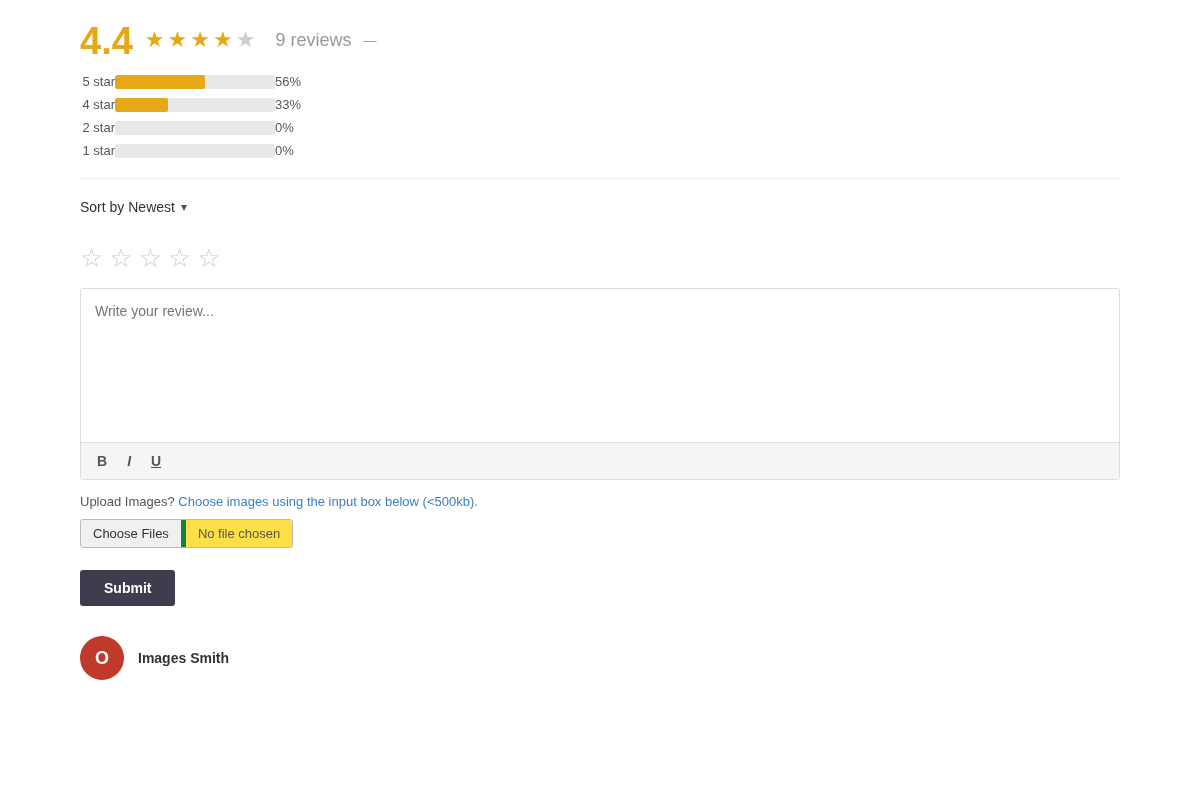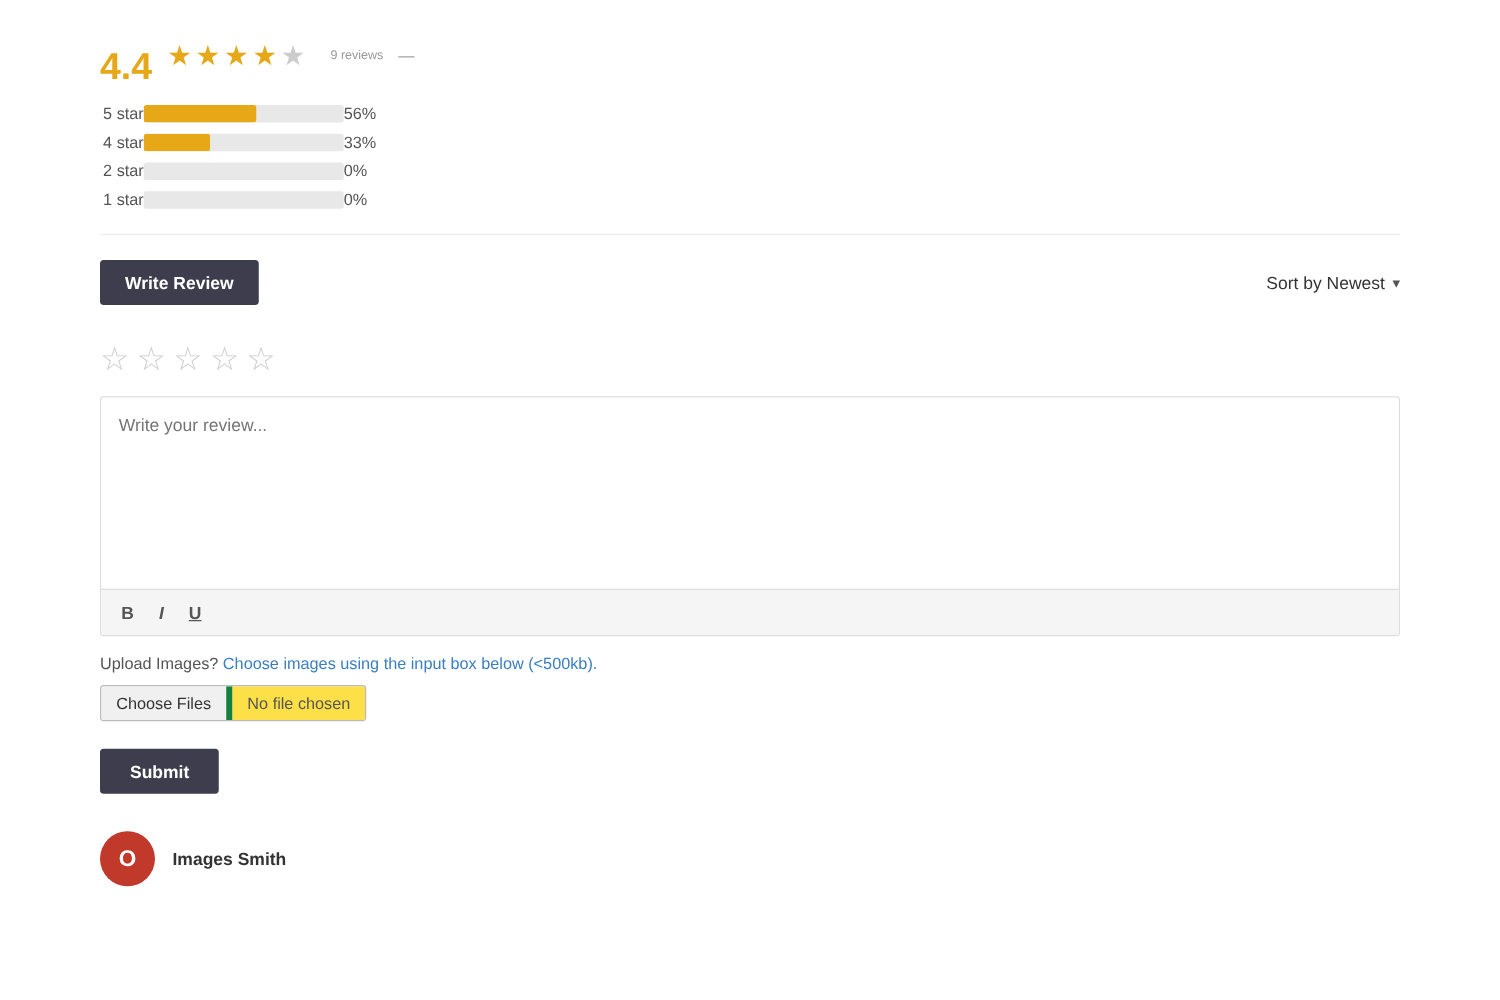--- a/index.html
+++ b/index.html
@@ -8,40 +8,40 @@
       background: #fff;
       color: #333;
       font-size: 14px;
     }
     .page-container {
       max-width: 1200px;
       margin: 0 auto;
       padding: 20px 80px;
     }
     .rating-score {
-      font-size: 30px;
+      font-size: 38px;
       font-weight: bold;
       color: #e6a817;
       line-height: 1;
-      margin-top: 19px;
+      margin-top: 2px;
     }
     .stars-display {
       display: flex;
       gap: 3px;
       align-items: center;
     }
     .star-icon {
       font-size: 22px;
       color: #e6a817;
     }
     .star-icon.empty {
       color: #ccc;
     }
     .review-count {
-      font-size: 10px;
+      font-size: 18px;
       color: #999;
       margin-left: 8px;
       align-self: center;
     }
     .dash {
       font-size: 13px;
       color: #999;
       align-self: center;
     }
 
@@ -300,21 +300,20 @@
         <div class="bar-fill" style="width: 0%;"></div>
       </div>
       <span class="bar-pct">0%</span>
     </div>
 
   </div>
 
   <hr class="section-divider">
 
   <div class="action-row">
-    <button class="write-review-btn">Write Review</button>
     <div class="sort-dropdown">
       <span>Sort by Newest</span>
       <span class="chevron-icon">▾</span>
     </div>
   </div>
 
   <div class="review-form">
 
     
     <div class="review-stars">

